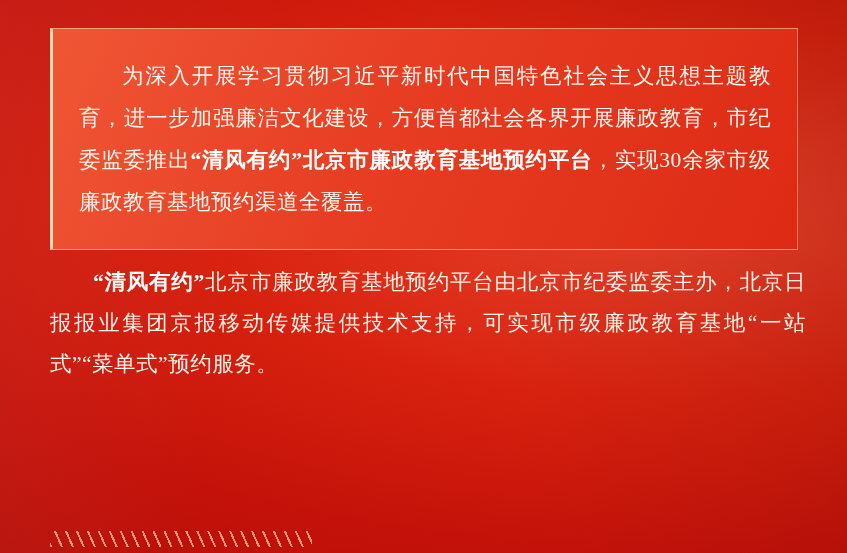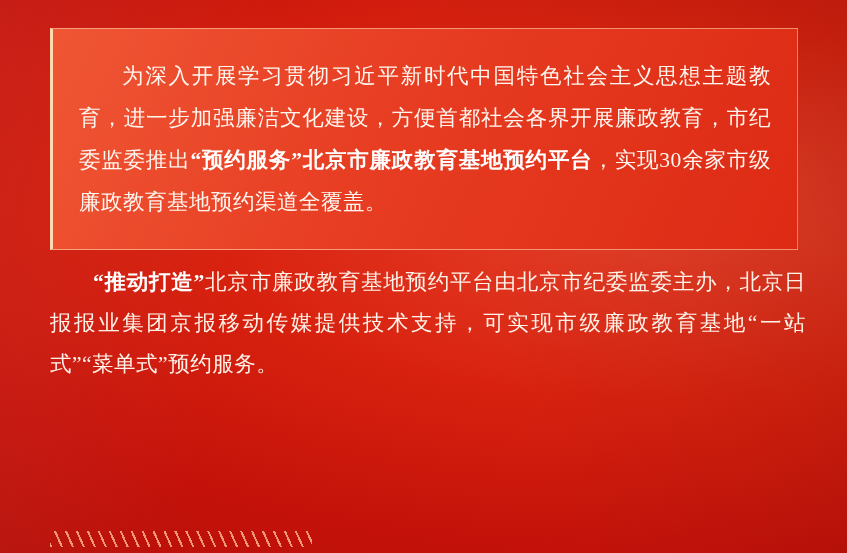--- a/index.html
+++ b/index.html
@@ -97,22 +97,22 @@
     );
     opacity: 0.92;
   }
 </style>
 </head>
 <body>
 
 <div class="page">
 
   <div class="quote-box">
-    <p class="para"><span>为深入开展学习贯彻习近平新时代中国特色社会主义思想主题教育，进一步加强廉洁文化建设，方便首都社会各界开展廉政教育，市纪委监委推出</span><b>“预约服务”北京市廉政教育基地预约平台</b><span>，实现30余家市级廉政教育基地预约渠道全覆盖。</span></p>
+    <p class="para"><span>为深入开展学习贯彻习近平新时代中国特色社会主义思想主题教育，进一步加强廉洁文化建设，方便首都社会各界开展廉政教育，市纪委监委推出</span><b>“清风有约”北京市廉政教育基地预约平台</b><span>，实现30余家市级廉政教育基地预约渠道全覆盖。</span></p>
   </div>
 
   <div class="body-wrap">
-    <p class="para"><b>“推动打造”</b><span>北京市廉政教育基地预约平台由北京市纪委监委主办，北京日报报业集团京报移动传媒提供技术支持，可实现市级廉政教育基地“一站式”“菜单式”预约服务。</span></p>
+    <p class="para"><b>“清风有约”</b><span>北京市廉政教育基地预约平台由北京市纪委监委主办，北京日报报业集团京报移动传媒提供技术支持，可实现市级廉政教育基地“一站式”“菜单式”预约服务。</span></p>
   </div>
 
   <div class="hatch"></div>
 
 </div>
 
 </body></html>

